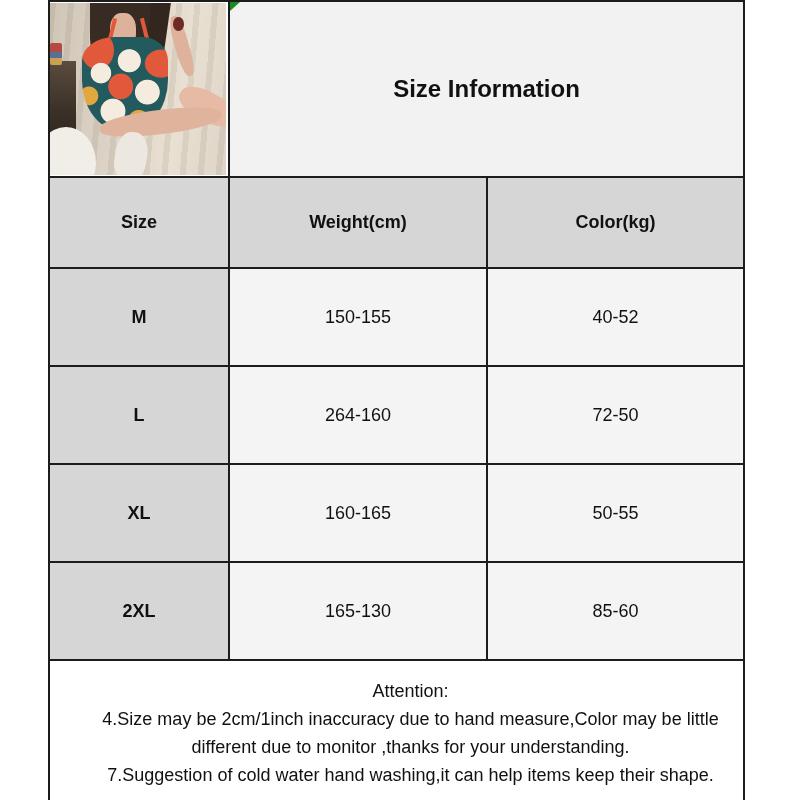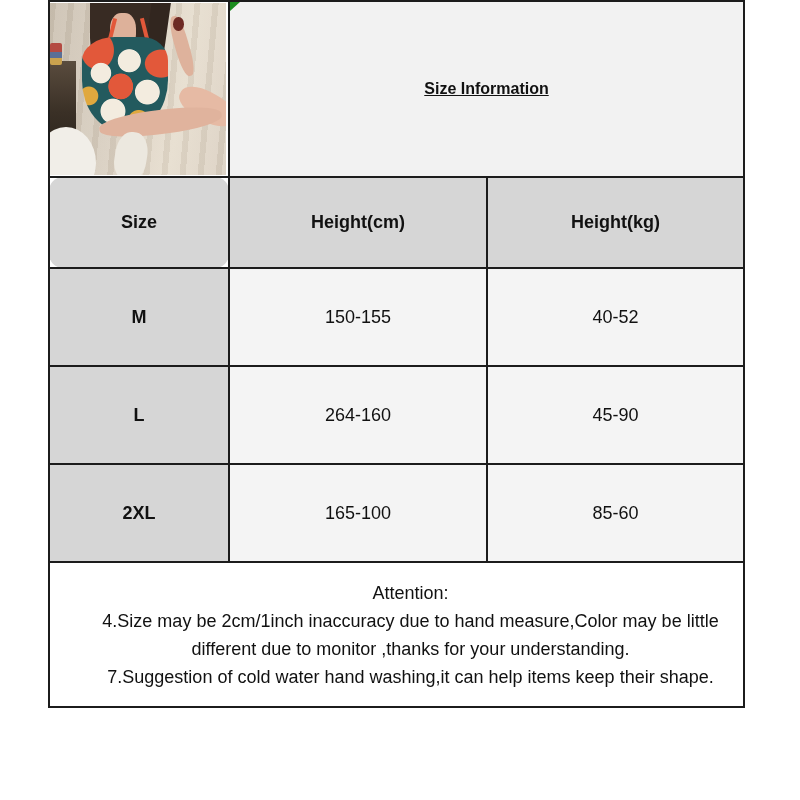--- a/index.html
+++ b/index.html
@@ -22,33 +22,32 @@
     border: 2px solid var(--border, #1c1c1c);
     text-align: center;
     vertical-align: middle;
     padding: 0;
     overflow: hidden;
   }
 
   .c-photo { width: 178px; height: 174px; padding: 0; }
   .c-title {
     background: var(--title_bg, #f2f2f2);
-    font-size: 16px; font-weight: 700;
+    font-size: 24px; font-weight: 700;
     position: relative;
-    text-decoration: underline;
   }
   .corner-marker {
     position: absolute; left: 0; top: 0;
     width: 0; height: 0;
     border-top: 9px solid var(--marker_green, #1a8c1e);
     border-right: 10px solid transparent;
   }
 
   .r-head td { height: 89px; background: var(--header_bg, #d6d6d6); font-weight: 700; font-size: 18px; }
-  .c-sizehead { font-size: 30px; border-radius: 14px; }
+  .c-sizehead { font-size: 30px; }
 
   .r-data td { height: 96px; }
   .c-size { background: var(--header_bg, #d6d6d6); font-weight: 700; font-size: 18px; }
   .c-val  { background: var(--value_bg, #f4f4f4); font-weight: 400; font-size: 18px; }
 
   .c-note {
     height: 143px;
     background: var(--note_bg, #ffffff);
     text-align: left;
     vertical-align: top;
@@ -138,36 +137,41 @@
           <div class="ph-sock"></div>
         </div>
       </td>
       <td class="c-title" colspan="2">
         <span class="corner-marker"></span>
         <span>Size Information</span>
       </td>
     </tr>
     <tr class="r-head">
       <td class="c-sizehead">Size</td>
-      <td>Height(cm)</td>
-      <td>Height(kg)</td>
+      <td>Weight(cm)</td>
+      <td>Color(kg)</td>
     </tr>
     <tr class="r-data">
       <td class="c-size">M</td>
       <td class="c-val">150-155</td>
       <td class="c-val">40-52</td>
     </tr>
     <tr class="r-data">
       <td class="c-size">L</td>
       <td class="c-val">264-160</td>
-      <td class="c-val">45-90</td>
+      <td class="c-val">72-50</td>
+    </tr>
+    <tr class="r-data">
+      <td class="c-size">XL</td>
+      <td class="c-val">160-165</td>
+      <td class="c-val">50-55</td>
     </tr>
     <tr class="r-data">
       <td class="c-size">2XL</td>
-      <td class="c-val">165-100</td>
+      <td class="c-val">165-130</td>
       <td class="c-val">85-60</td>
     </tr>
     <tr>
       <td class="c-note" colspan="3">
         <p>Attention:</p>
         <p>4.Size may be 2cm/1inch inaccuracy due to hand measure,Color may be little different due to monitor ,thanks for your understanding.</p>
         <p>7.Suggestion of cold water hand washing,it can help items keep their shape.</p>
       </td>
     </tr>
   </tbody>

